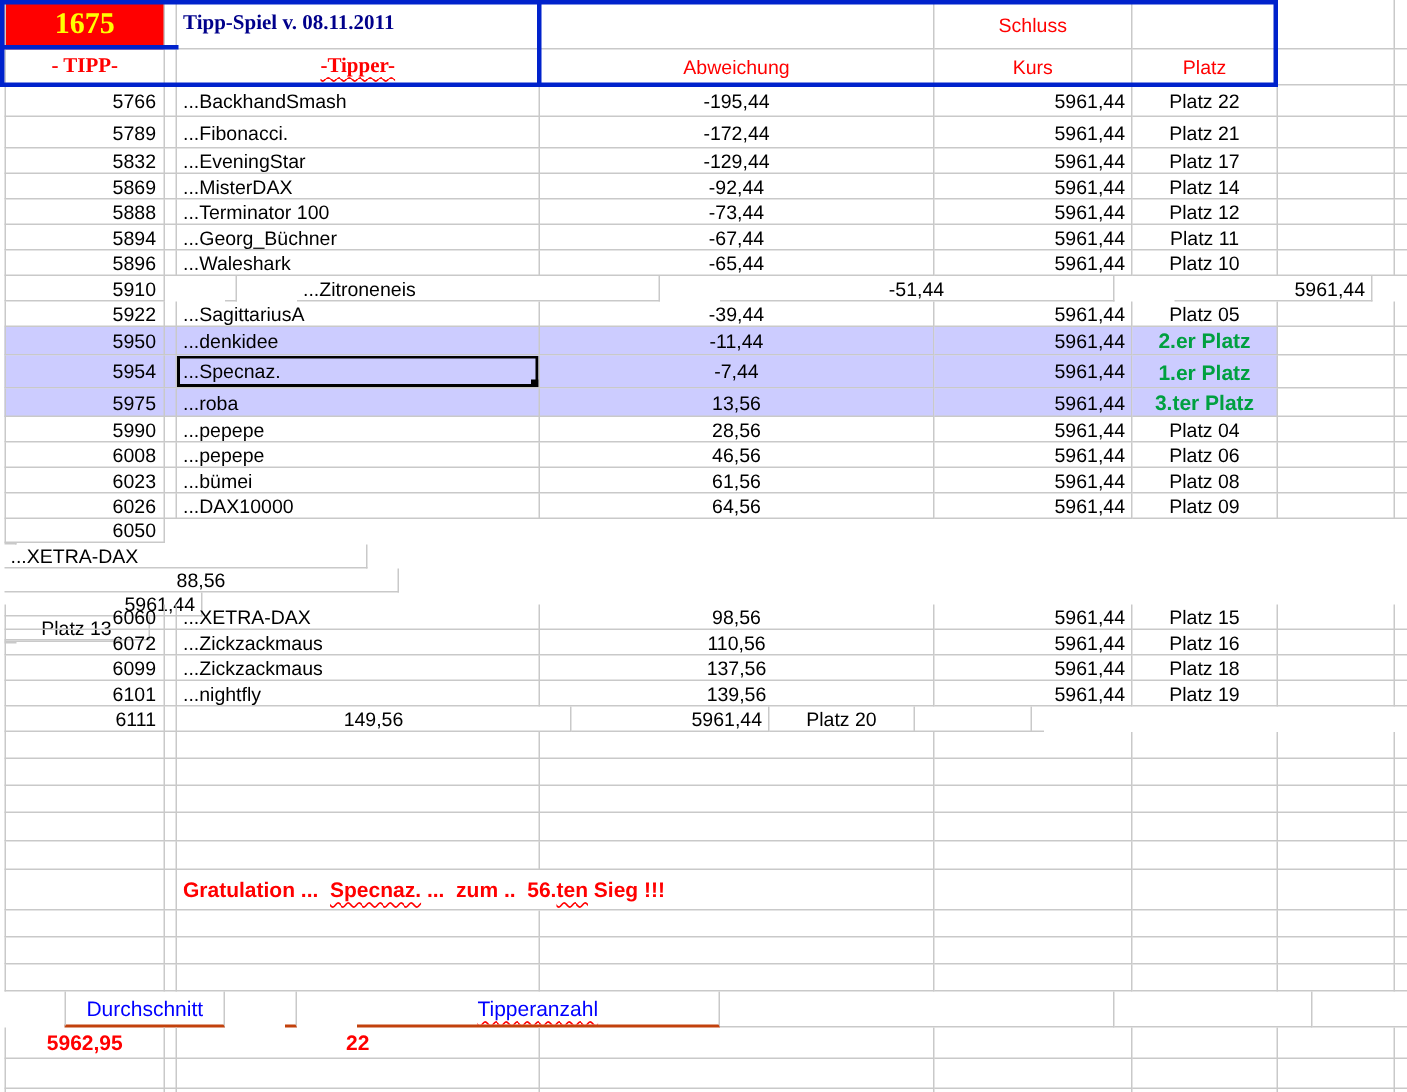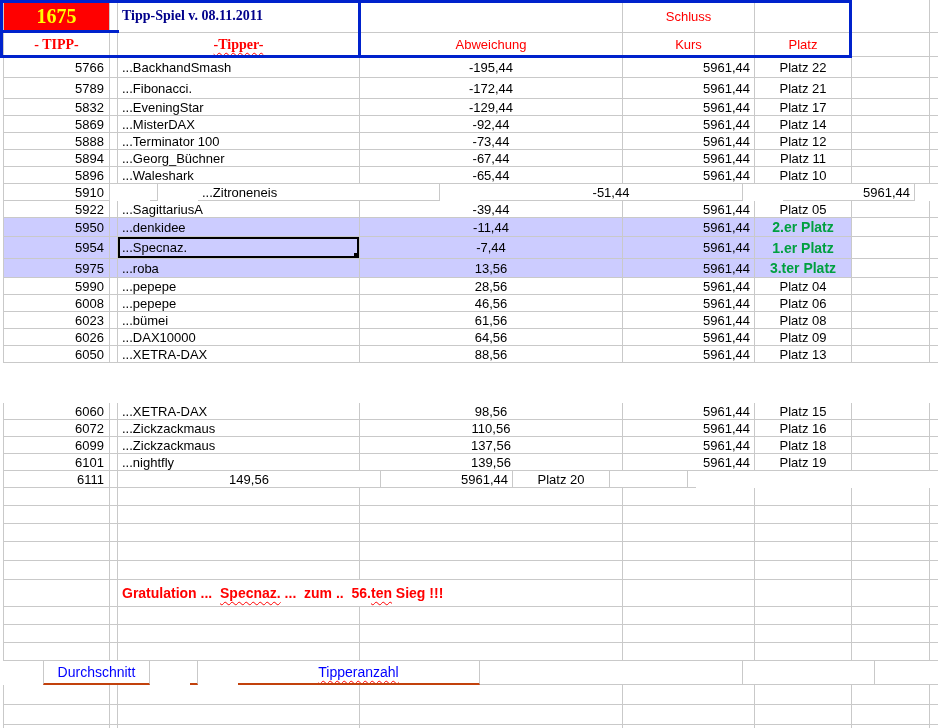--- a/index.html
+++ b/index.html
@@ -244,21 +244,21 @@
       <div class="row" style="height: 17px;">
         <div class="cell cA">6026</div>
         <div class="cell cN"></div>
         <div class="cell cB">...DAX10000</div>
         <div class="cell cC">64,56</div>
         <div class="cell cD">5961,44</div>
         <div class="cell cE">Platz 09</div>
         <div class="cell cF"></div>
         <div class="cell cS"></div>
       </div>
-      <div class="row" style="height: 17px;">
+      <div class="row" style="height: 17px; flex-direction: column;">
         <div class="cell cA">6050</div>
         <div class="cell cN"></div>
         <div class="cell cB">...XETRA-DAX</div>
         <div class="cell cC">88,56</div>
         <div class="cell cD">5961,44</div>
         <div class="cell cE">Platz 13</div>
         <div class="cell cF"></div>
         <div class="cell cS"></div>
       </div>
       <div class="row" style="height: 17px; margin-top: 40px;">
@@ -418,20 +418,34 @@
     <div class="cell cB blab thick">
       <span class="wavy">Tipperanzahl</span>
     </div>
     <div class="cell cC"></div>
     <div class="cell cD"></div>
     <div class="cell cE"></div>
     <div class="cell cF"></div>
     <div class="cell cS"></div>
   </div>
 
+  <div class="row" style="height:21px">
+    <div class="cell cA redval">
+      <span>5962,95</span>
+    </div>
+    <div class="cell cN"></div>
+    <div class="cell cB redval">
+      <span>22</span>
+    </div>
+    <div class="cell cC"></div>
+    <div class="cell cD"></div>
+    <div class="cell cE"></div>
+    <div class="cell cF"></div>
+    <div class="cell cS"></div>
+  </div>
 
   <div id="empty-3">
       <div class="row" style="height: 20px;">
         <div class="cell cA"></div>
         <div class="cell cN"></div>
         <div class="cell cB"></div>
         <div class="cell cC"></div>
         <div class="cell cD"></div>
         <div class="cell cE"></div>
         <div class="cell cF"></div>

